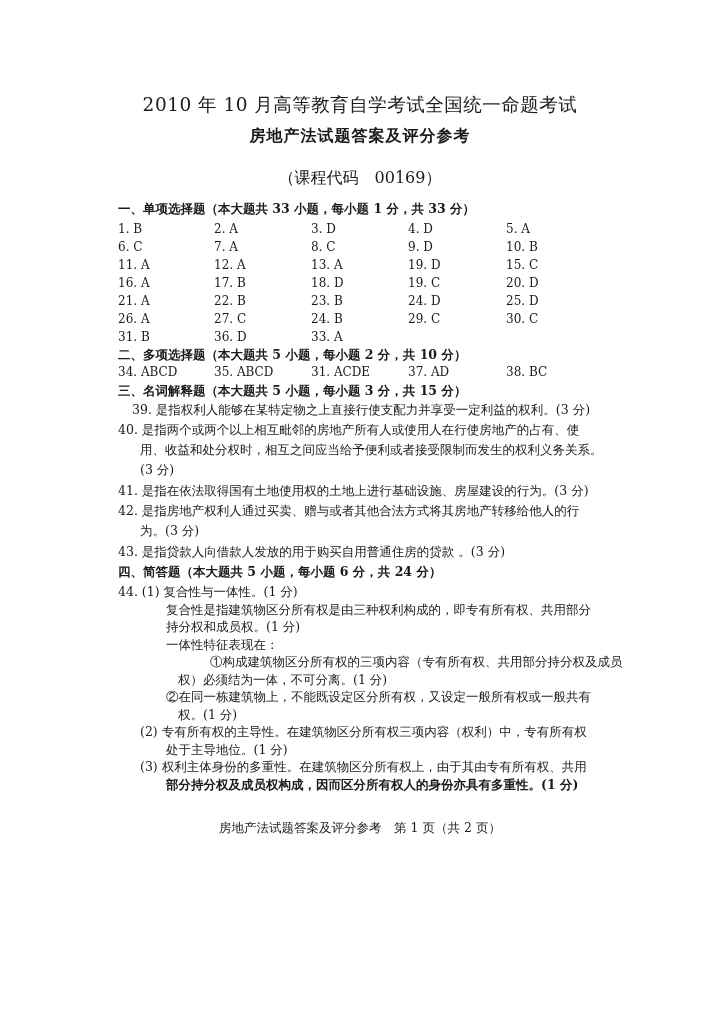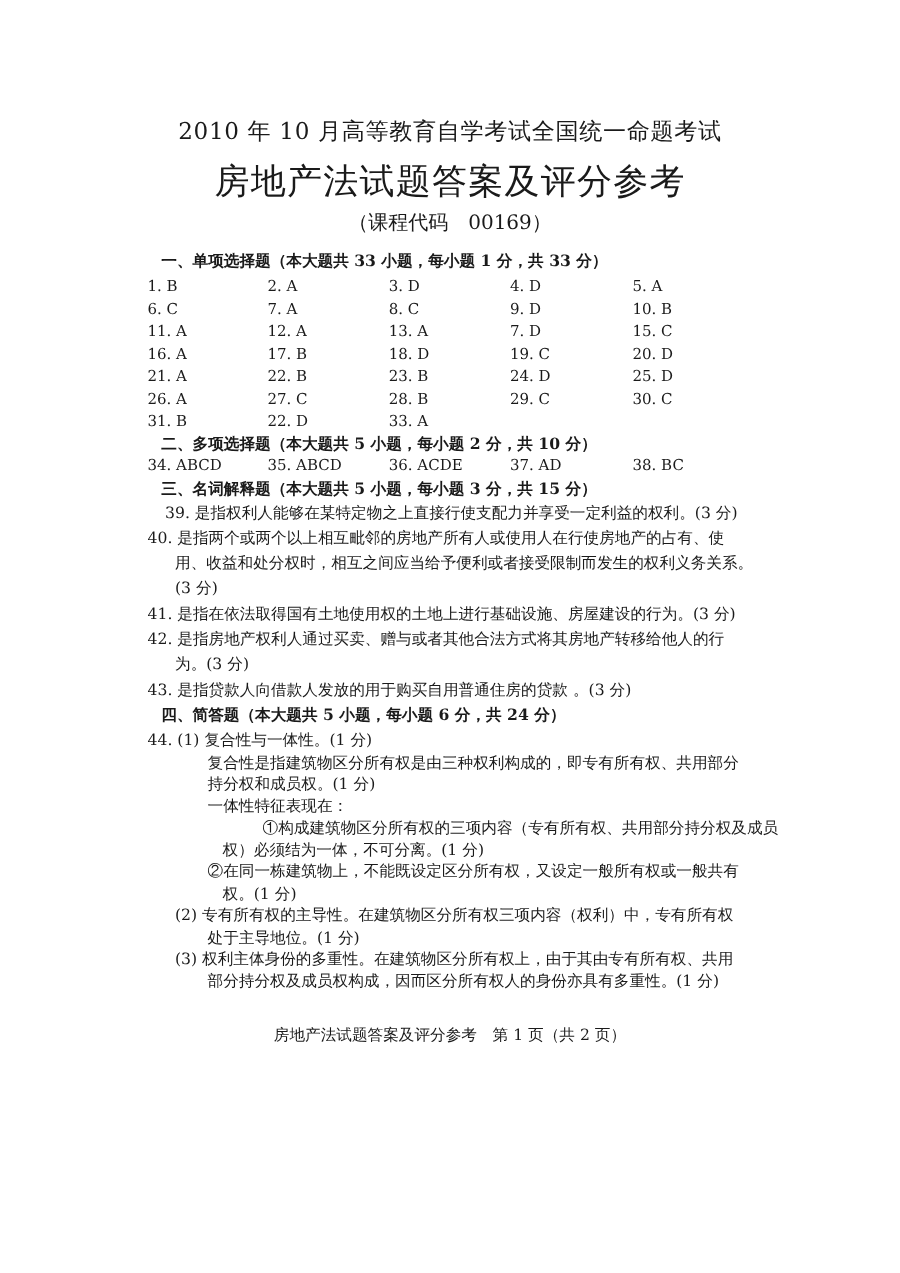--- a/index.html
+++ b/index.html
@@ -2,23 +2,23 @@
 <html><head>
 <meta charset="utf-8">
 <style>
   html, body { margin: 0; padding: 0; }
   body {
     width: 720px; height: 1018px; background: #ffffff; position: relative; overflow: hidden;
     font-family: "DejaVu Serif", "Liberation Serif", serif; color: #1a1a1a;
   }
   .page { position: absolute; left: 0; top: 0; width: 720px; height: 1018px; }
   .h1 { position: absolute; top: 92px; left: 0; width: 720px; text-align: center; font-size: 18.5px; letter-spacing: 0.5px; }
-  .h2 { position: absolute; top: 126px; left: 0; width: 720px; text-align: center; font-size: 28px; font-weight: normal; letter-spacing: 1px; }
+  .h2 { position: absolute; top: 126px; left: 0; width: 720px; text-align: center; font-size: 16px; font-weight: bold; letter-spacing: 1px; }
   .h3 { position: absolute; top: 168px; left: 0; width: 720px; text-align: center; font-size: 16px; }
-  .sec { position: absolute; left: 118px; font-size: 12.5px; font-weight: bold; white-space: nowrap; margin-left: 11px; }
+  .sec { position: absolute; left: 118px; font-size: 12.5px; font-weight: bold; white-space: nowrap; }
   .row { position: absolute; left: 118px; font-size: 12px; white-space: nowrap; }
   .cell { position: absolute; top: 0; }
   .line { position: absolute; font-size: 12.5px; white-space: nowrap; }
   .footer { position: absolute; top: 783px; left: 0; width: 720px; text-align: center; font-size: 12.5px; margin-top: 14px; }
 </style>
 </head>
 <body>
 
 <div class="page">
   <div class="h1">2010 年 10 月高等教育自学考试全国统一命题考试</div>
@@ -38,56 +38,56 @@
       <span class="cell" style="left:0">6. C</span>
       <span class="cell" style="left:96px">7. A</span>
       <span class="cell" style="left:193px">8. C</span>
       <span class="cell" style="left:290px">9. D</span>
       <span class="cell" style="left:388px">10. B</span>
     </div>
     <div class="row" style="top:258px;">
       <span class="cell" style="left:0">11. A</span>
       <span class="cell" style="left:96px">12. A</span>
       <span class="cell" style="left:193px">13. A</span>
-      <span class="cell" style="left:290px">7. D</span>
+      <span class="cell" style="left:290px">19. D</span>
       <span class="cell" style="left:388px">15. C</span>
     </div>
     <div class="row" style="top:276px;">
       <span class="cell" style="left:0">16. A</span>
       <span class="cell" style="left:96px">17. B</span>
       <span class="cell" style="left:193px">18. D</span>
       <span class="cell" style="left:290px">19. C</span>
       <span class="cell" style="left:388px">20. D</span>
     </div>
     <div class="row" style="top:294px;">
       <span class="cell" style="left:0">21. A</span>
       <span class="cell" style="left:96px">22. B</span>
       <span class="cell" style="left:193px">23. B</span>
       <span class="cell" style="left:290px">24. D</span>
       <span class="cell" style="left:388px">25. D</span>
     </div>
     <div class="row" style="top:312px;">
       <span class="cell" style="left:0">26. A</span>
       <span class="cell" style="left:96px">27. C</span>
-      <span class="cell" style="left:193px">28. B</span>
+      <span class="cell" style="left:193px">24. B</span>
       <span class="cell" style="left:290px">29. C</span>
       <span class="cell" style="left:388px">30. C</span>
     </div>
     <div class="row" style="top:330px;">
       <span class="cell" style="left:0">31. B</span>
-      <span class="cell" style="left:96px">22. D</span>
+      <span class="cell" style="left:96px">36. D</span>
       <span class="cell" style="left:193px">33. A</span>
     </div>
   </div>
 
   <div class="sec" style="top:347px;">二、多项选择题（本大题共 5 小题，每小题 2 分，共 10 分）</div>
   <div class="row" style="top:365px;">
     <span class="cell" style="left:0">34. ABCD</span>
     <span class="cell" style="left:96px">35. ABCD</span>
-    <span class="cell" style="left:193px">36. ACDE</span>
+    <span class="cell" style="left:193px">31. ACDE</span>
     <span class="cell" style="left:290px">37. AD</span>
     <span class="cell" style="left:388px">38. BC</span>
   </div>
 
   <div class="sec" style="top:383px;">三、名词解释题（本大题共 5 小题，每小题 3 分，共 15 分）</div>
   <div>
     <div class="line" style="top:402px; left:132px;">39. 是指权利人能够在某特定物之上直接行使支配力并享受一定利益的权利。(3 分)</div>
     <div class="line" style="top:422px; left:118px;">40. 是指两个或两个以上相互毗邻的房地产所有人或使用人在行使房地产的占有、使</div>
     <div class="line" style="top:442px; left:140px;">用、收益和处分权时，相互之间应当给予便利或者接受限制而发生的权利义务关系。</div>
     <div class="line" style="top:462px; left:140px;">(3 分)</div>
@@ -103,17 +103,17 @@
     <div class="line" style="top: 601.5px; left: 166px;">复合性是指建筑物区分所有权是由三种权利构成的，即专有所有权、共用部分</div>
     <div class="line" style="top: 619px; left: 166px;">持分权和成员权。(1 分)</div>
     <div class="line" style="top: 636.5px; left: 166px;">一体性特征表现在：</div>
     <div class="line" style="top: 654px; left: 166px; margin-left: 44px;">①构成建筑物区分所有权的三项内容（专有所有权、共用部分持分权及成员</div>
     <div class="line" style="top: 671.5px; left: 178px;">权）必须结为一体，不可分离。(1 分)</div>
     <div class="line" style="top: 689px; left: 166px;">②在同一栋建筑物上，不能既设定区分所有权，又设定一般所有权或一般共有</div>
     <div class="line" style="top: 706.5px; left: 178px;">权。(1 分)</div>
     <div class="line" style="top: 724px; left: 140px;">(2) 专有所有权的主导性。在建筑物区分所有权三项内容（权利）中，专有所有权</div>
     <div class="line" style="top: 741.5px; left: 166px;">处于主导地位。(1 分)</div>
   <div class="line" style="top: 759px; left: 140px;">(3) 权利主体身份的多重性。在建筑物区分所有权上，由于其由专有所有权、共用</div>
-      <div class="line" style="top: 776.5px; left: 166px;">部分持分权及成员权构成，因而区分所有权人的身份亦具有多重性。(1 分)</div>
+      <div class="line" style="top: 776.5px; left: 166px; font-weight: bold;">部分持分权及成员权构成，因而区分所有权人的身份亦具有多重性。(1 分)</div>
     </div>
 
   <div class="footer" style="top:806px;">房地产法试题答案及评分参考　第 1 页（共 2 页）</div>
 </div>
 
 </body></html>

